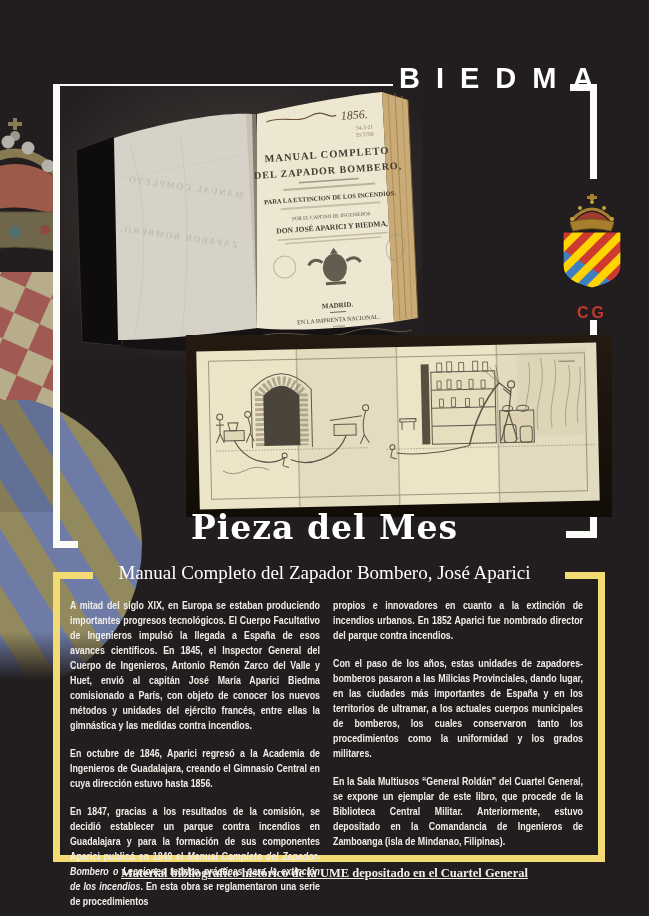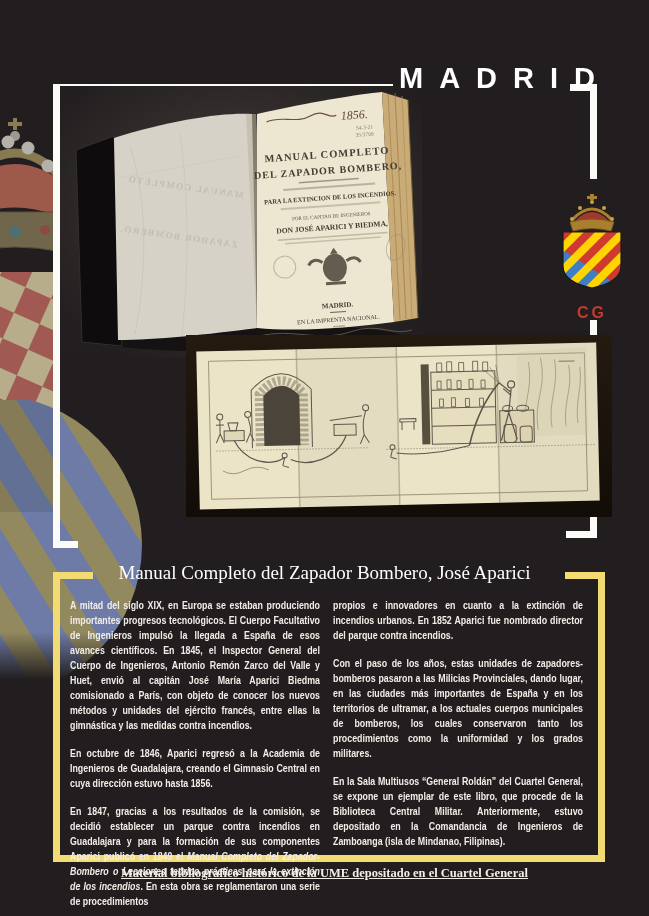--- a/index.html
+++ b/index.html
@@ -243,21 +243,21 @@
         <path d="M 314,50 C 298,68 288,92 283,112" stroke-width="1.6"></path>
         <path d="M 314,50 L 300,38 M 314,50 L 305,34 M 314,50 L 311,32" stroke-width="0.6" opacity="0.8"></path>
         <circle cx="206" cy="112" r="2.5"></circle>
           <path d="M 206,114 L 204,122 M 204,122 L 210,124"></path>
         <path d="M 210,118 C 240,122 265,116 283,112" stroke-width="1"></path>
         <path d="M 200,114 H 408" stroke-width="0.7" stroke-dasharray="1,2"></path>
       </g>
     </g>
   </svg>
 
-  <div class="month">MADRID</div>
+  <div class="month">BIEDMA</div>
 
   <svg class="emblem-cg" viewBox="0 0 72 100">
     <defs>
       <pattern id="pyr" width="16" height="16" patternUnits="userSpaceOnUse" patternTransform="rotate(45)">
         <rect width="16" height="16" fill="#ffd400"></rect>
           <rect width="8" height="16" fill="#cf3a30"></rect>
       </pattern>
       <pattern id="pyb" width="16" height="16" patternUnits="userSpaceOnUse" patternTransform="rotate(45)">
         <rect width="16" height="16" fill="#ffd400"></rect>
           <rect width="8" height="16" fill="#3f7ec2"></rect>
@@ -279,20 +279,21 @@
       <path d="M 14,30 Q 36,24 58,30 L 55,39 Q 36,34 17,39 Z" fill="#a87f2e" stroke="#7a5a1e"></path>
     </g>
     <g clip-path="url(#cgClip)">
       <rect x="0" y="34" width="72" height="66" fill="url(#pyb)"></rect>
       <polygon points="7,40 65,40 65,96 7,58" fill="url(#pyr)"></polygon>
     </g>
     <path d="M 7,40 h 58 v 34 q 0,16 -29,22 q -29,-6 -29,-22 Z" fill="none" stroke="#1c1a18" stroke-width="1.2"></path>
   </svg>
   <div class="cg-label">CG</div>
 
+  <div class="title">Pieza del Mes</div>
   <div class="subtitle">Manual Completo del Zapador Bombero, José Aparici</div>
 
   <div class="ybar" style="left:53px;top:572px;width:40px;height:7px;"></div>
   <div class="ybar" style="left:565px;top:572px;width:40px;height:7px;"></div>
   <div class="ybar" style="left:53px;top:572px;width:7px;height:290px;"></div>
   <div class="ybar" style="left:598px;top:572px;width:7px;height:290px;"></div>
   <div class="ybar" style="left:53px;top:855px;width:552px;height:7px;"></div>
 
   <div class="col col-left">
     <p>A mitad del siglo XIX, en Europa se estaban produciendo importantes progresos tecnológicos. El Cuerpo Facultativo de Ingenieros impulsó la llegada a España de esos avances científicos. En 1845, el Inspector General del Cuerpo de Ingenieros, Antonio Remón Zarco del Valle y Huet, envió al capitán José María Aparici Biedma comisionado a París, con objeto de conocer los nuevos métodos y unidades del ejército francés, entre ellas la gimnástica y las medidas contra incendios.</p>

